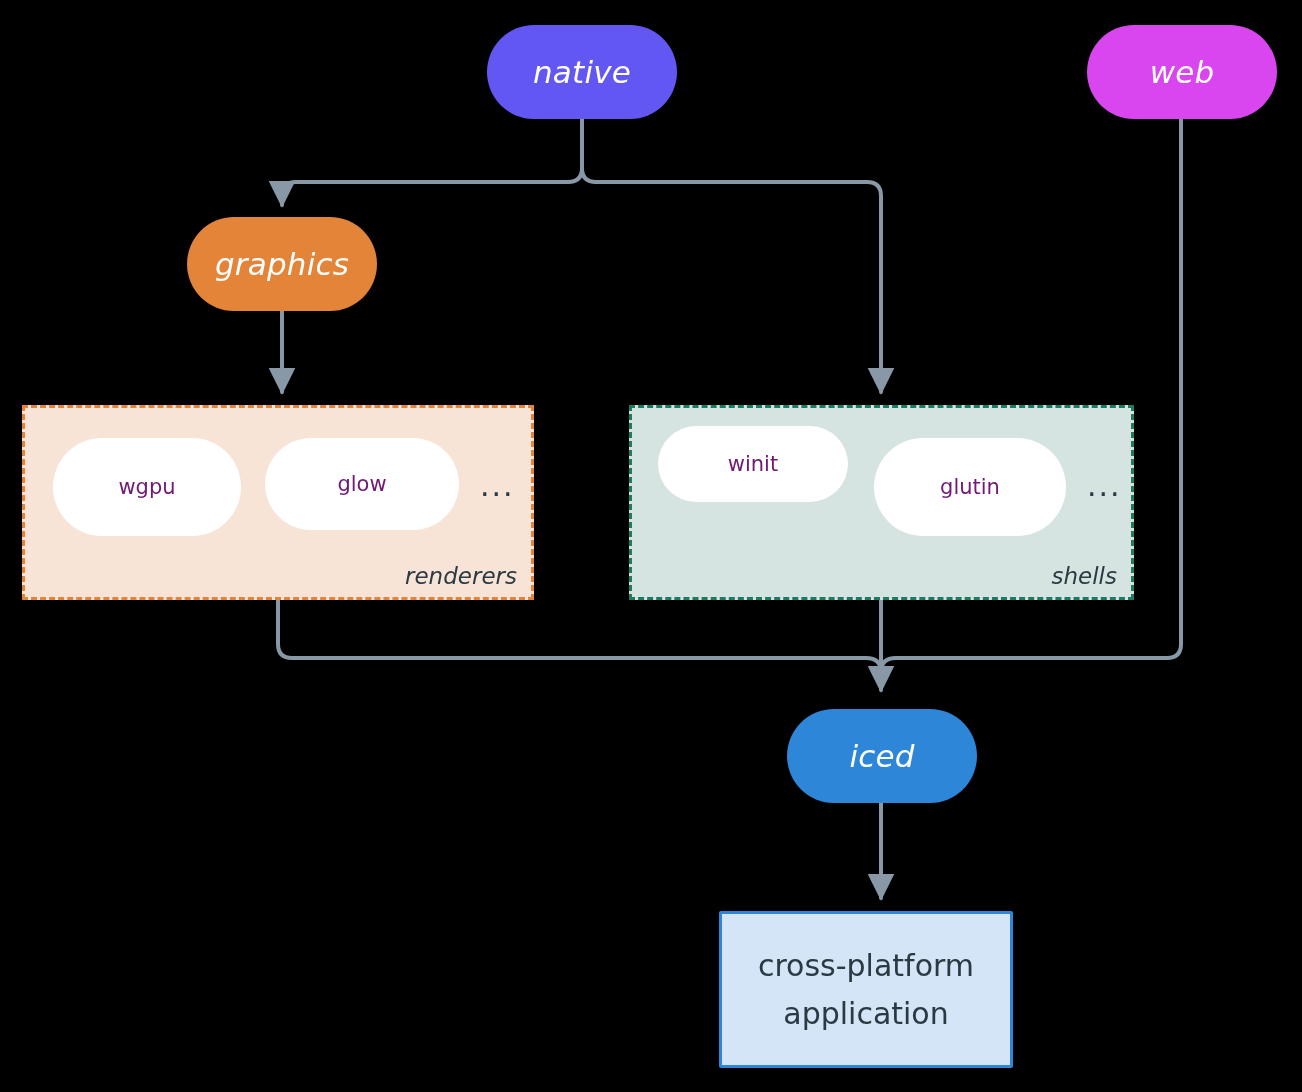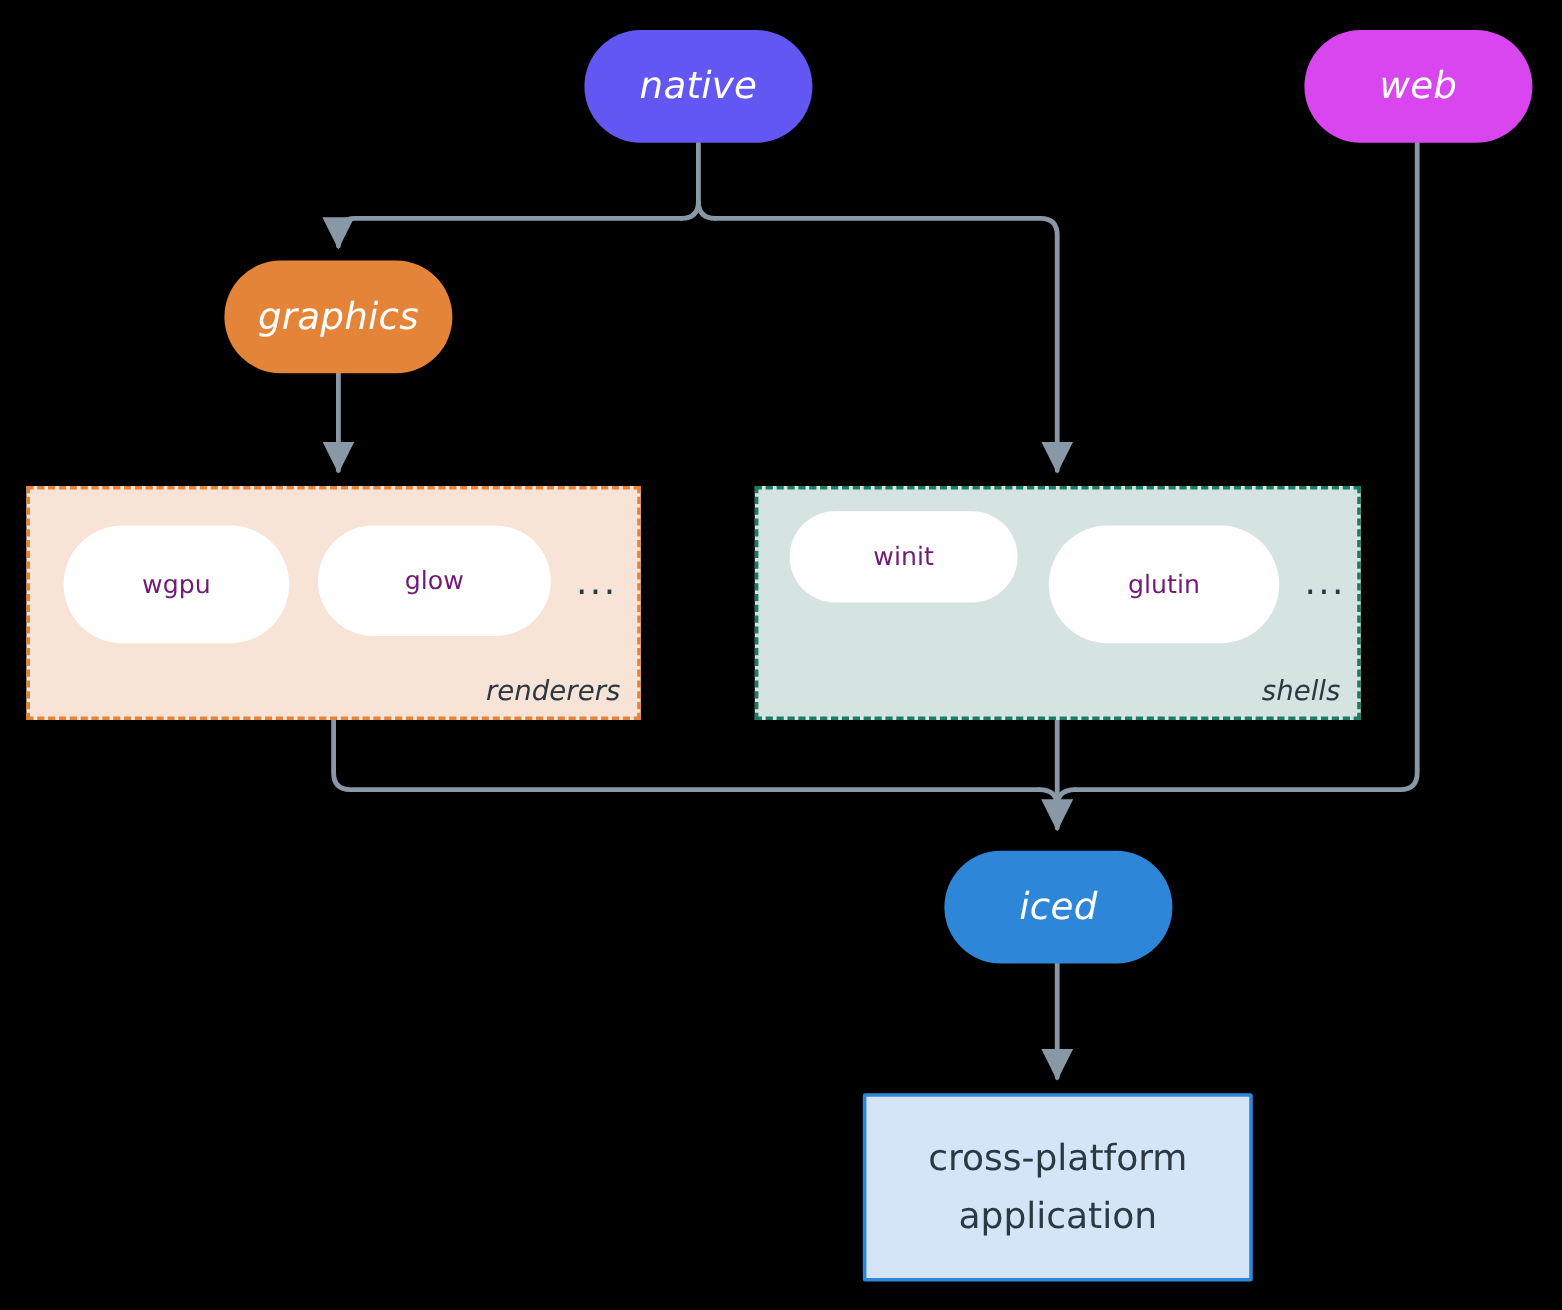--- a/index.html
+++ b/index.html
@@ -104,21 +104,21 @@
     position: absolute;
     font-size: 30px;
     color: #2B3A42;
     letter-spacing: 2px;
   }
   .el-renderers { left: 455px; top: 60px; }
   .el-shells    { left: 455px; top: 60px; }
   
   .app-box {
     left: 719px; top: 911px;
-    width: 325px; height: 157px;
+    width: 294px; height: 157px;
     background: #D3E5F7;
     border: 3px solid #2E86D8;
     border-radius: 2px;
     color: #2B3A42;
     font-size: 30px;
     line-height: 1.6;
     flex-direction: column;
   }
   .app-line { display: block; }
 </style>

